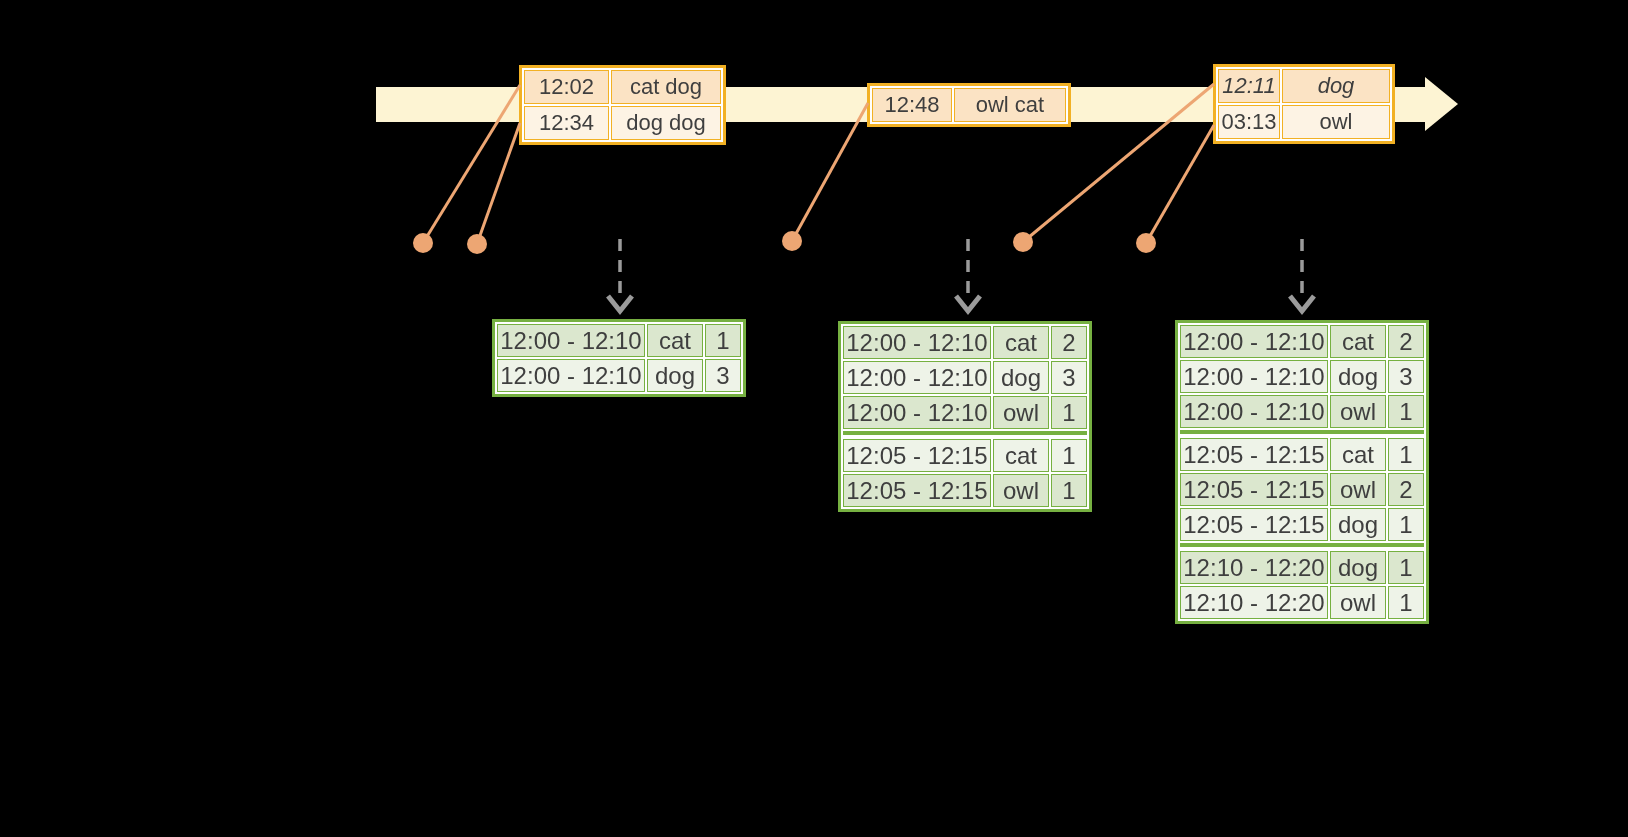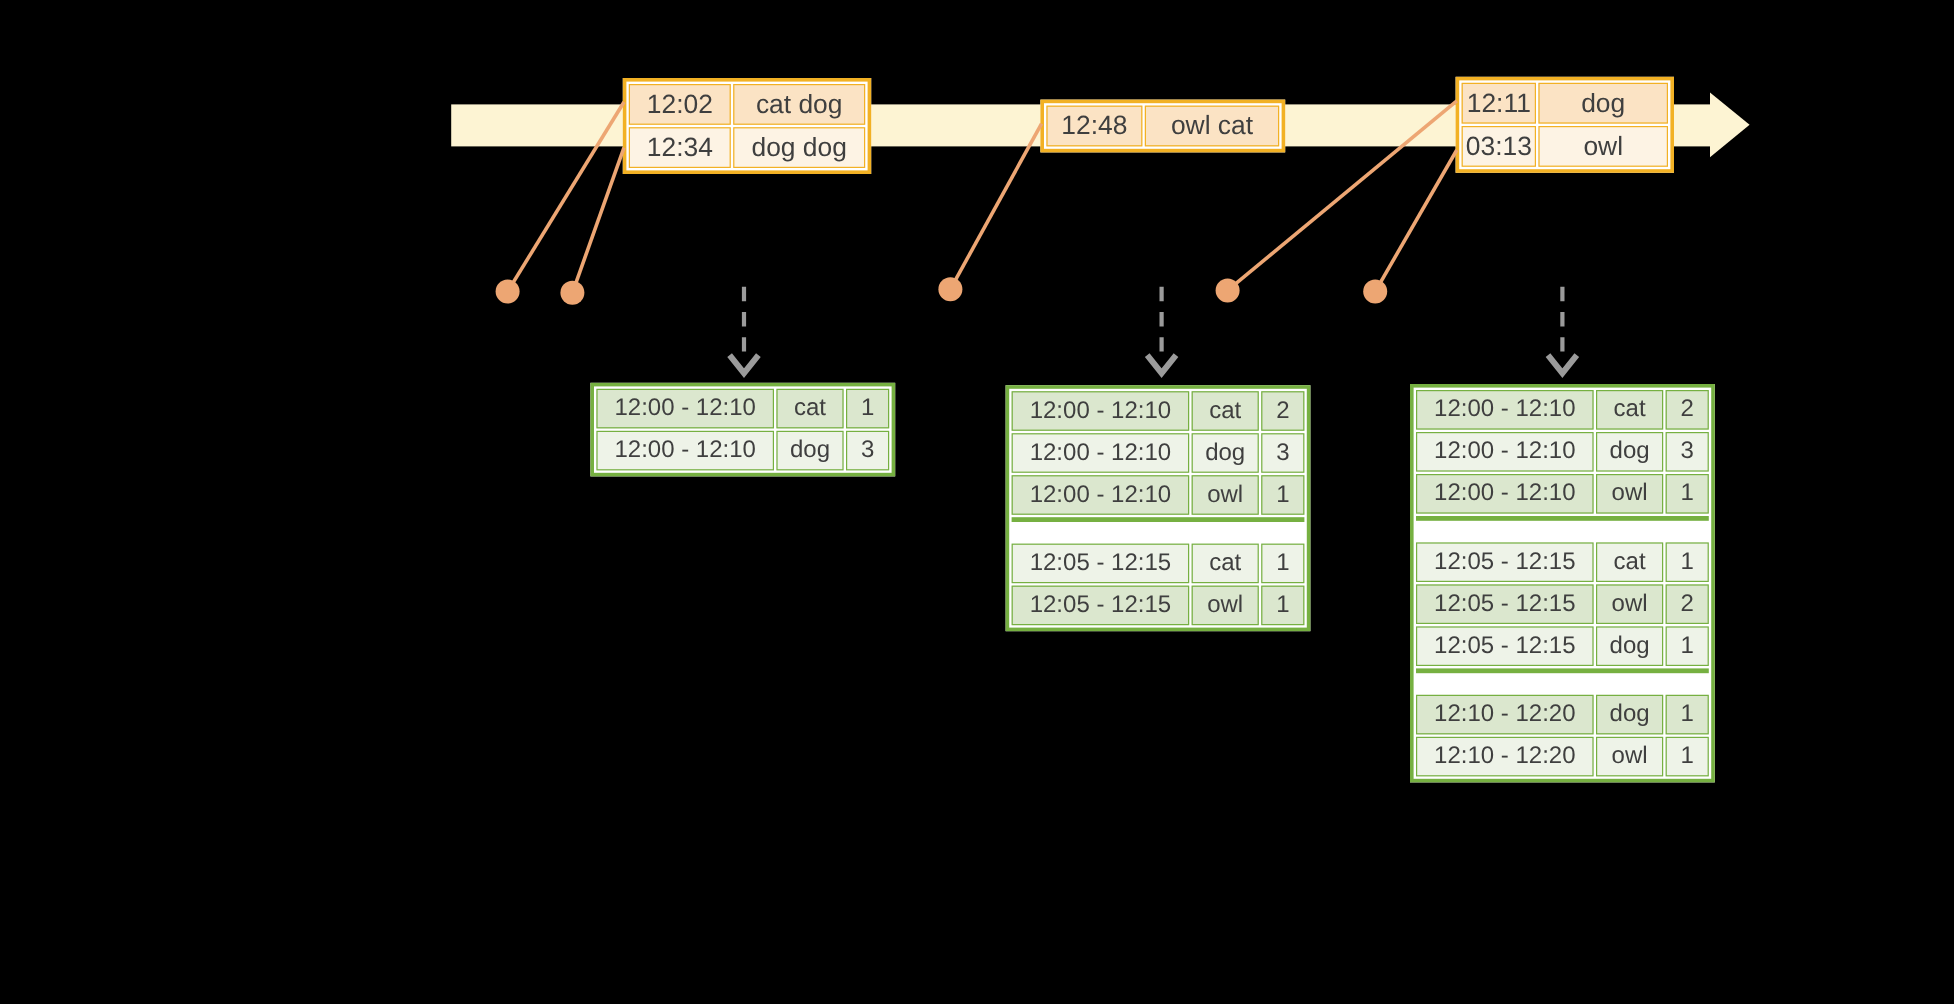--- a/index.html
+++ b/index.html
@@ -36,28 +36,28 @@
   .dash{stroke:var(--arrow);stroke-width:3.5;stroke-dasharray:12 9;}
   .chev{stroke:var(--arrow);stroke-width:5;fill:none;}
 
   .dtable{
     position:absolute;display:flex;flex-direction:column;gap:2px;
     background:#ffffff;padding:2px;z-index:2;
   }
   .etable{border:3px solid var(--event-border);}
   .gtable{border:3px solid var(--result-border);}
   .ggroup{display:flex;flex-direction:column;gap:2px;}
-  .ggroup + .ggroup{border-top:4px solid var(--result-border);padding-top:18px;}
+  .ggroup + .ggroup{border-top:4px solid var(--result-border);padding-top:4px;}
   .trow{display:grid;gap:2px;}
   .cell{
     display:flex;align-items:center;justify-content:center;
     text-align:center;white-space:nowrap;
   }
   .etable .cell{border:1.5px solid var(--event-border);height:32px;font-size:22px;}
-  .gtable .cell{border:1.5px solid var(--result-border);height:31px;font-size:20px;text-align:center;}
+  .gtable .cell{border:1.5px solid var(--result-border);height:31px;font-size:24px;text-align:center;}
   .erow.odd  .cell{background:var(--event-row-odd);}
   .erow.even .cell{background:var(--event-row-even);}
   .grow.odd  .cell{background:var(--result-row-odd);}
   .grow.even .cell{background:var(--result-row-even);}
 </style>
 </head>
 <body>
 
 <div class="canvas">
 
@@ -74,21 +74,21 @@
         <div class="cell words">dog dog</div>
       </div>
     </div>
   <div class="dtable etable" style="left:867px;top:83px;">
       <div class="trow erow odd" style="grid-template-columns: 80px 112px;">
         <div class="cell time">12:48</div>
         <div class="cell words">owl cat</div>
       </div>
     </div>
   <div class="dtable etable" style="left:1213px;top:64px;">
-      <div class="trow erow odd" style="grid-template-columns: 62px 108px;">
+      <div class="trow erow odd" style="grid-template-columns: 62px 108px; font-style: italic;">
         <div class="cell time">12:11</div>
         <div class="cell words">dog</div>
       </div>
       <div class="trow erow even" style="grid-template-columns: 62px 108px;">
         <div class="cell time">03:13</div>
         <div class="cell words">owl</div>
       </div>
     </div>
 
   <div class="dtable gtable" style="left:492px;top:319px;">

